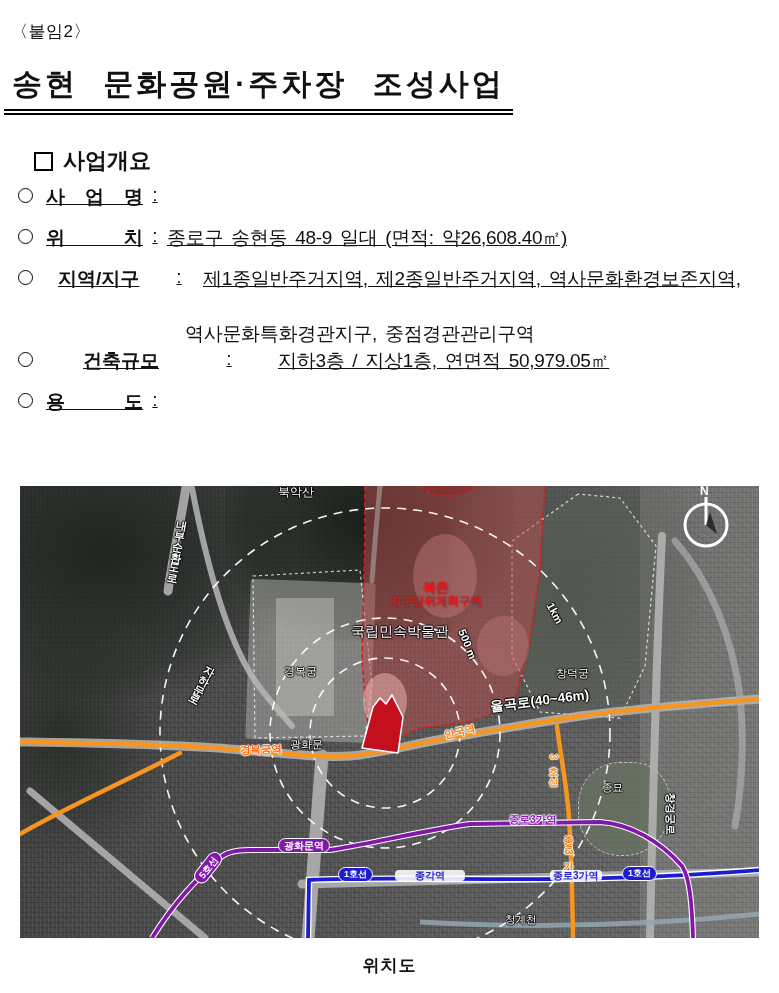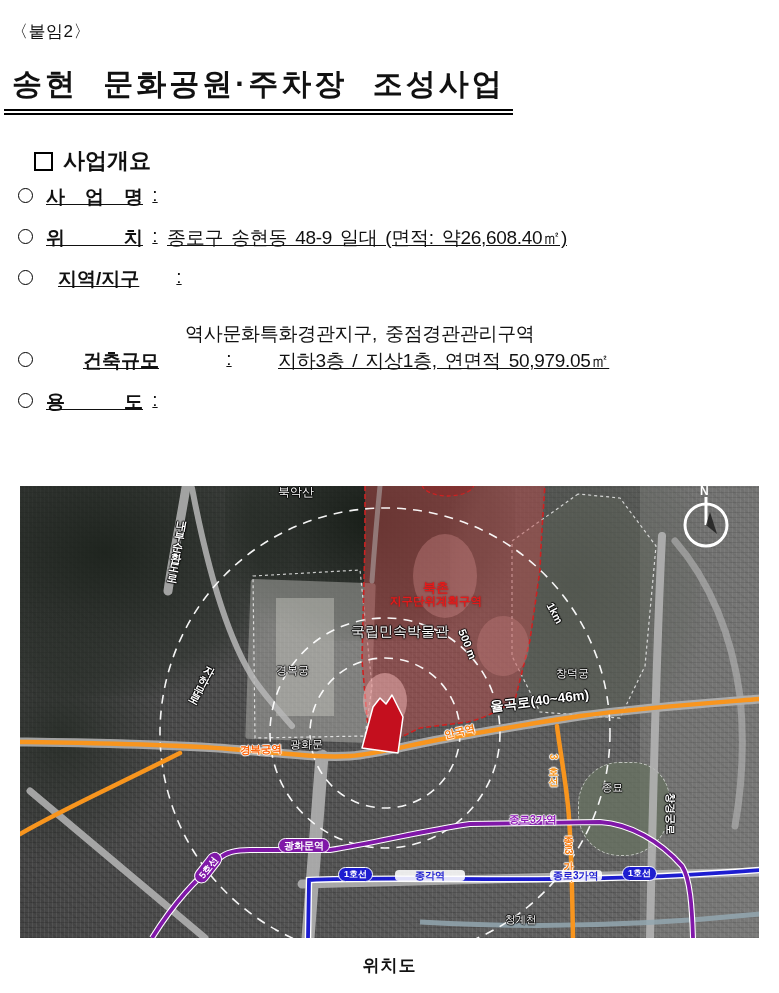--- a/index.html
+++ b/index.html
@@ -80,20 +80,21 @@
   <span class="o-bullet"></span>
   <span class="item-label">위 치</span>
   <span class="colon">:</span>
   <span class="item-value">종로구 송현동 48-9 일대 (면적: 약26,608.40㎡)</span>
 </div>
 
 <div class="abs item" style="top:266px;gap:12px;">
   <span class="o-bullet"></span>
   <span class="item-label">지역/지구</span>
   <span class="colon">:</span>
+  <span class="item-value">제1종일반주거지역, 제2종일반주거지역, 역사문화환경보존지역,</span>
 </div>
 <div class="abs item-cont" style="top:321px;margin-left:16px;">역사문화특화경관지구, 중점경관관리구역</div>
 
 <div class="abs item" style="top:348px;gap:37px;">
   <span class="o-bullet"></span>
   <span class="item-label">건축규모</span>
   <span class="colon">:</span>
   <span class="item-value">지하3층 / 지상1층, 연면적 50,979.05㎡</span>
 </div>
 
@@ -163,21 +164,21 @@
       <circle cx="686" cy="39" r="21" fill="none" stroke="#ffffff" stroke-width="3"></circle>
       <line x1="686" y1="39" x2="686" y2="11" stroke="#ffffff" stroke-width="3"></line>
       <path d="M686,39 L697,48 L690,26 Z" fill="rgba(20,20,20,.75)"></path>
     </g>
   </svg>
 
   <span class="lbl w ol-b" style="left:258px;top:0;font-size:12px;">북악산</span>
   <span class="lbl w ol-b vert" style="left:152px;top:26px;font-size:11px;font-weight:bold;transform:rotate(10deg);">내부순환도로</span>
   <span class="lbl w ol-b vert" style="left:179px;top:171px;font-size:11px;font-weight:bold;transform:rotate(28deg);">자하문로</span>
   <span class="lbl w ol-b" style="left:294px;top:138px;font-size:14px;margin-left:37px;">국립민속박물관</span>
-  <span class="lbl w ol-b" style="left:256px;top:179px;font-size:11px;font-family:Liberation Mono, monospace;">경복궁</span>
+  <span class="lbl w ol-b" style="left:264px;top:179px;font-size:11px;">경복궁</span>
   <span class="lbl w ol-b" style="left:270px;top:252px;font-size:11px;">광화문</span>
   <span class="lbl w ol-b" style="left:536px;top:181px;font-size:11px;">창덕궁</span>
 
   <div class="lbl" style="left:352px;top:95px;width:128px;text-align:center;color:#e41a1a;font-weight:bold;text-shadow:0 0 2px rgba(90,0,0,.6);">
     <div style="font-size:13px;">북촌</div>
     <div style="font-size:11.5px;">지구단위계획구역</div>
   </div>
 
   <span class="lbl w ol-b" style="left:432px;top:152px;font-size:11px;font-weight:bold;transform:rotate(68deg);">500 m</span>
   <span class="lbl w ol-b" style="left:524px;top:121px;font-size:11px;font-weight:bold;transform:rotate(62deg);">1km</span>

